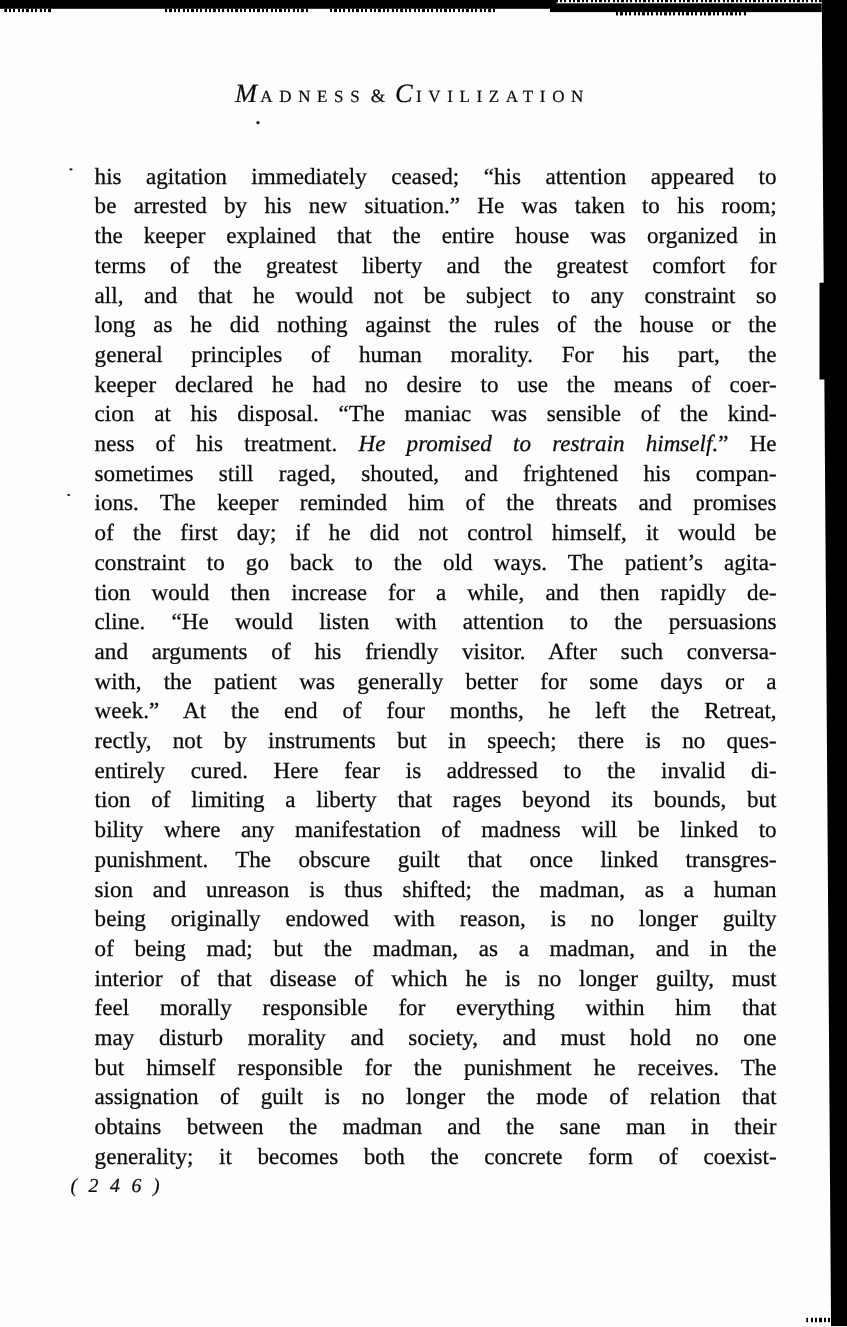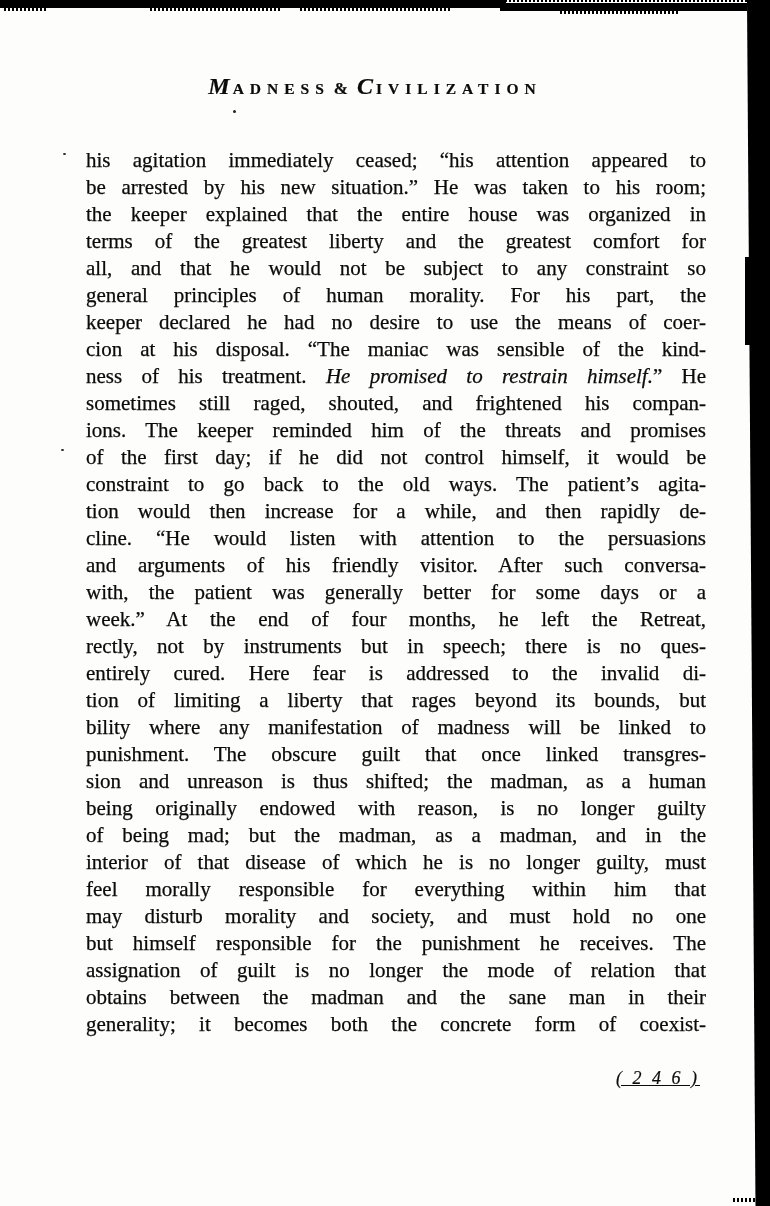--- a/index.html
+++ b/index.html
@@ -36,41 +36,41 @@
     position: absolute; left: 745px; top: 257px; width: 6px; height: 88px; background: #000;
   }
   .speck { position: absolute; background: #222; border-radius: 50%; }
   .speck-1 { left: 233px; top: 110px; width: 3px; height: 3px; }
   .speck-2 { left: 63px;  top: 153px; width: 3px; height: 2px; }
   .speck-3 { left: 61px;  top: 449px; width: 3px; height: 2px; }
 
   
   .running-head {
     position: absolute; top: 73px; left: 65px; width: 620px;
-    text-align: center; font-weight: bold; white-space: nowrap;
+    text-align: center; font-weight: normal; white-space: nowrap;
     -webkit-text-stroke: 0.2px #0b0b0b;
   }
   .running-head .cap { font-size: 24px; font-style: italic; letter-spacing: 3px; }
   .running-head .sc  { font-size: 15.5px; letter-spacing: 6px; }
   .running-head .amp { font-size: 17px; margin: 0 9px 0 4px; }
 
   
   .text-block { position: absolute; top: 111px; left: 86px; width: 620px; margin-top: 36px; }
   .text-line {
     height: 27px; line-height: 27px; font-size: 21px;
     text-align: justify; text-align-last: justify;
     white-space: normal; overflow: hidden;
     -webkit-text-stroke: 0.25px #0b0b0b;
   }
   .text-line em { }
 
   
   .folio {
-    position: absolute; top: 1068px; left: 80px; width: 620px;
-    text-align: right; font-style: italic; font-size: 18px; letter-spacing: 3px; text-decoration: underline;
+    position: absolute; top: 1068px; left: 64px; width: 620px;
+    text-align: left; font-style: italic; font-size: 18px; letter-spacing: 3px;
     -webkit-text-stroke: 0.2px #0b0b0b;
   }
 </style>
 </head>
 <body>
 
 <div class="page">
 
   <div class="scan-bar-top"></div>
   <div class="scan-bar-top-right"></div>
@@ -89,20 +89,21 @@
   <div class="running-head">
     <span class="cap">M</span><span class="sc">ADNESS</span><span class="amp">&amp;</span><span class="cap">C</span><span class="sc">IVILIZATION</span>
   </div>
 
   <div class="text-block" id="text-block">
       <div class="text-line"><span>his agitation immediately ceased; “his attention appeared to</span></div>
       <div class="text-line"><span>be arrested by his new situation.” He was taken to his room;</span></div>
       <div class="text-line"><span>the keeper explained that the entire house was organized in</span></div>
       <div class="text-line"><span>terms of the greatest liberty and the greatest comfort for</span></div>
       <div class="text-line"><span>all, and that he would not be subject to any constraint so</span></div>
+      <div class="text-line"><span>long as he did nothing against the rules of the house or the</span></div>
       <div class="text-line"><span>general principles of human morality. For his part, the</span></div>
       <div class="text-line"><span>keeper declared he had no desire to use the means of coer-</span></div>
       <div class="text-line"><span>cion at his disposal. “The maniac was sensible of the kind-</span></div>
       <div class="text-line"><span>ness of his treatment. </span><em>He promised to restrain himself.</em><span>” He</span></div>
       <div class="text-line"><span>sometimes still raged, shouted, and frightened his compan-</span></div>
       <div class="text-line"><span>ions. The keeper reminded him of the threats and promises</span></div>
       <div class="text-line"><span>of the first day; if he did not control himself, it would be</span></div>
       <div class="text-line"><span>constraint to go back to the old ways. The patient’s agita-</span></div>
       <div class="text-line"><span>tion would then increase for a while, and then rapidly de-</span></div>
       <div class="text-line"><span>cline. “He would listen with attention to the persuasions</span></div>

